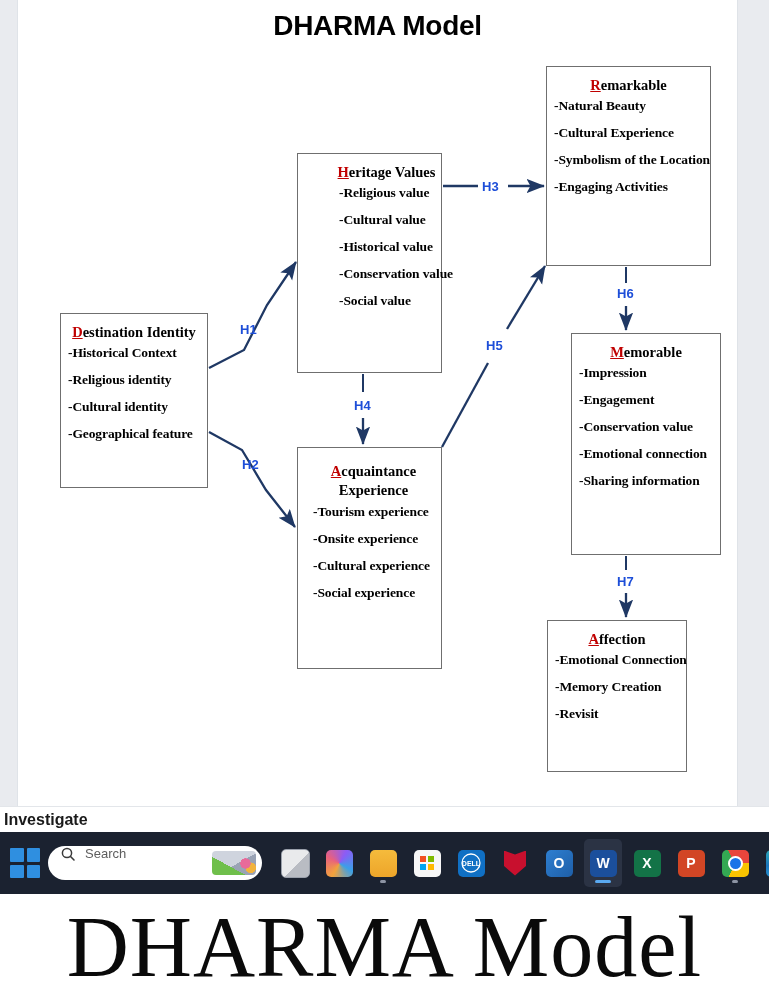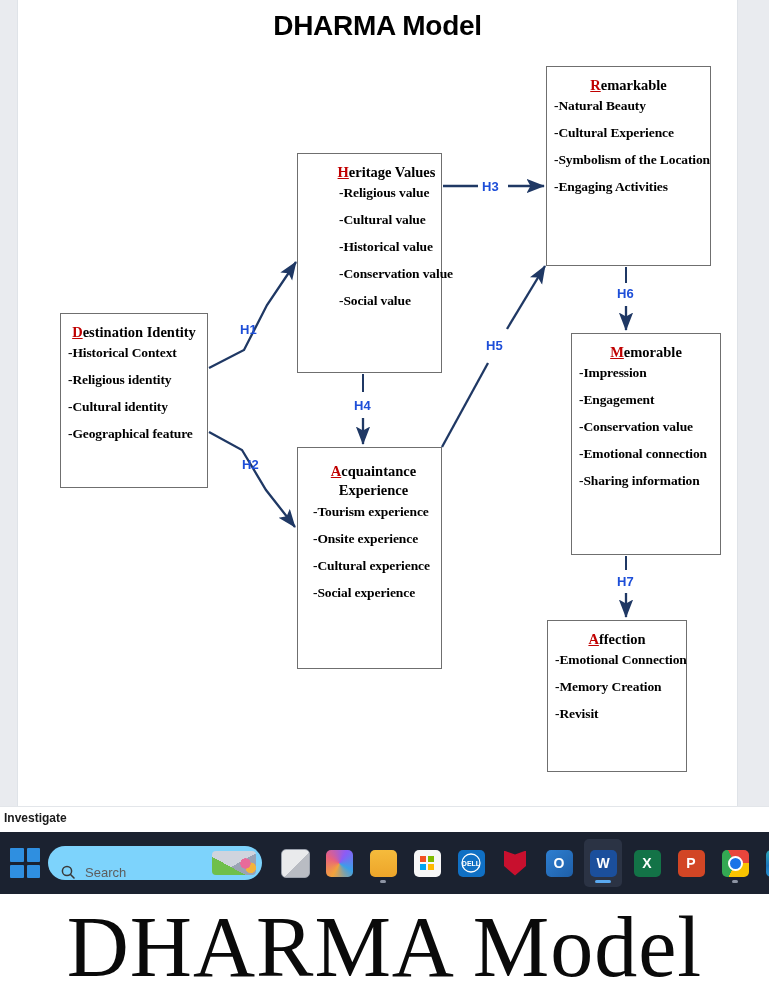--- a/index.html
+++ b/index.html
@@ -121,21 +121,21 @@
     left: 0; top: 806px;
     width: 769px;
     height: 26px;
     background: #ffffff;
     border-top: 1px solid #e3e6ea;
   }
   #investigate-label {
     position: absolute;
     left: 4px; top: 4px;
     font-family: "Liberation Sans", sans-serif;
-    font-size: 12px;
+    font-size: 16px;
     font-weight: bold;
     color: #1a1a1a;
   }
 
   
   #taskbar {
     position: absolute;
     left: 0; top: 832px;
     width: 769px;
     height: 62px;
@@ -154,24 +154,24 @@
     display: grid;
     grid-template-columns: 1fr 1fr;
     grid-template-rows: 1fr 1fr;
     gap: 3px;
     cursor: pointer;
   }
   #start-button i { background: #2f8fe0; display: block; border-radius: 1px; }
 
   #search-box {
     width: 196px; height: 34px;
-    background: #7dd3fc;
+    background: #ffffff;
     border-radius: 17px;
     display: flex;
-    align-items: flex-end;
+    align-items: flex-start;
     padding: 0 6px 0 12px;
     position: relative;
     overflow: hidden;
   }
   #search-text {
     font-family: "Liberation Sans", sans-serif;
     font-size: 13px;
     color: #5d5d5d;
     margin-left: 9px;
   }

